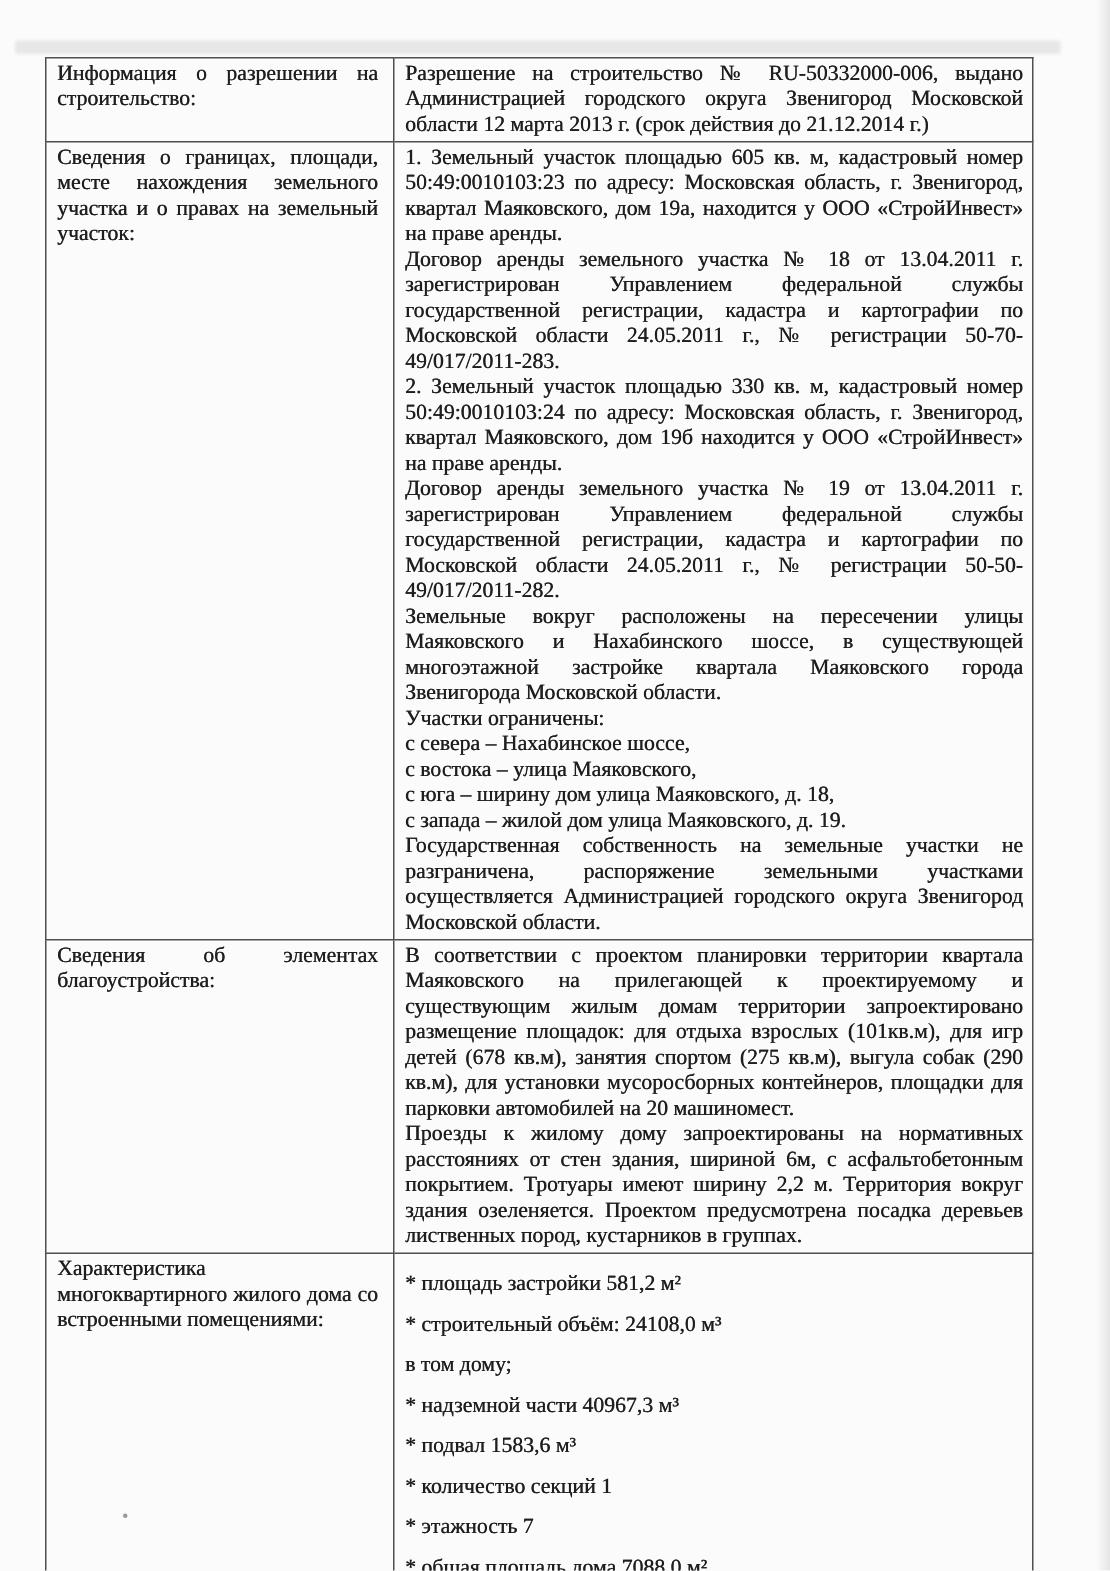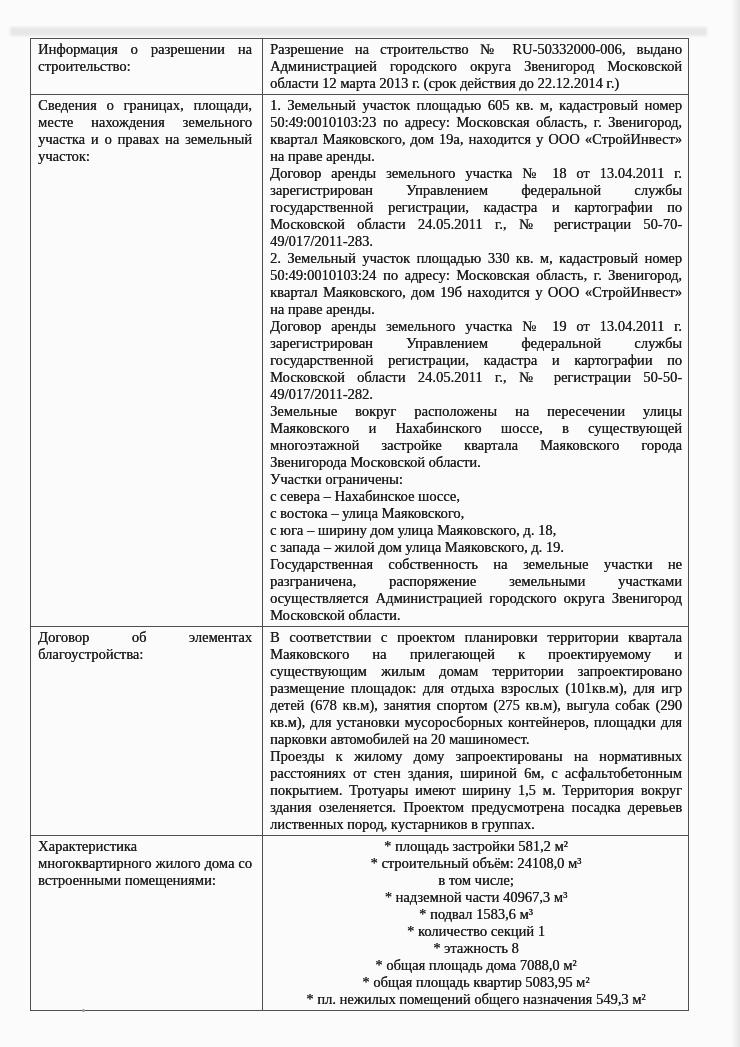--- a/index.html
+++ b/index.html
@@ -59,21 +59,21 @@
   td.label { padding-right: 10px; }
   tr.r1 td { height: 51px; }
   tr.r2 td { height: 527px; margin-left: 46px; }
   tr.r3 td { height: 203px; }
   tr.r4 td { height: 169px; }
   p {
     margin: 0;
     text-align: justify;
     overflow-wrap: break-word;
   }
-  td.lines p { text-align: center; }
+  td.lines p { text-align: left; margin-top: 10px; }
 </style>
 </head>
 <body>
 
 <div class="page">
 
   <div class="scan-band"></div>
   <div class="scan-strip"></div>
 
   <table class="doc">
@@ -81,21 +81,21 @@
         <col class="c1">
         <col class="c2">
       </colgroup>
     <tbody>
 
       <tr class="r1">
         <td class="label">
           <p>Информация о разрешении на строительство:</p>
         </td>
         <td class="content">
-          <p>Разрешение на строительство № RU-50332000-006, выдано Администрацией городского округа Звенигород Московской области 12 марта 2013 г. (срок действия до 22.12.2014 г.)</p>
+          <p>Разрешение на строительство № RU-50332000-006, выдано Администрацией городского округа Звенигород Московской области 12 марта 2013 г. (срок действия до 21.12.2014 г.)</p>
         </td>
       </tr>
 
       <tr class="r2">
         <td class="label">
           <p>Сведения о границах, площади, месте нахождения земельного участка и о правах на земельный участок:</p>
         </td>
         <td class="content">
           <p>1. Земельный участок площадью 605 кв. м, кадастровый номер 50:49:0010103:23 по адресу: Московская область, г. Звенигород, квартал Маяковского, дом 19а, находится у ООО «СтройИнвест» на праве аренды.</p>
           <p>Договор аренды земельного участка № 18 от 13.04.2011 г. зарегистрирован Управлением федеральной службы государственной регистрации, кадастра и картографии по Московской области 24.05.2011 г., № регистрации 50-70-49/017/2011-283.</p>
@@ -106,40 +106,40 @@
           <p>с севера – Нахабинское шоссе,</p>
           <p>с востока – улица Маяковского,</p>
           <p>с юга – ширину дом улица Маяковского, д. 18,</p>
           <p>с запада – жилой дом улица Маяковского, д. 19.</p>
           <p>Государственная собственность на земельные участки не разграничена, распоряжение земельными участками осуществляется Администрацией городского округа Звенигород Московской области.</p>
         </td>
       </tr>
 
       <tr class="r3">
         <td class="label">
-          <p>Договор об элементах благоустройства:</p>
+          <p>Сведения об элементах благоустройства:</p>
         </td>
         <td class="content">
           <p>В соответствии с проектом планировки территории квартала Маяковского на прилегающей к проектируемому и существующим жилым домам территории запроектировано размещение площадок: для отдыха взрослых (101кв.м), для игр детей (678 кв.м), занятия спортом (275 кв.м), выгула собак (290 кв.м), для установки мусоросборных контейнеров, площадки для парковки автомобилей на 20 машиномест.</p>
-          <p>Проезды к жилому дому запроектированы на нормативных расстояниях от стен здания, шириной 6м, с асфальтобетонным покрытием. Тротуары имеют ширину 1,5 м. Территория вокруг здания озеленяется. Проектом предусмотрена посадка деревьев лиственных пород, кустарников в группах.</p>
+          <p>Проезды к жилому дому запроектированы на нормативных расстояниях от стен здания, шириной 6м, с асфальтобетонным покрытием. Тротуары имеют ширину 2,2 м. Территория вокруг здания озеленяется. Проектом предусмотрена посадка деревьев лиственных пород, кустарников в группах.</p>
         </td>
       </tr>
 
       <tr class="r4">
         <td class="label">
           <p>Характеристика многоквартирного жилого дома со встроенными помещениями:</p>
         </td>
         <td class="content lines">
           <p>* площадь застройки 581,2 м²</p>
           <p>* строительный объём: 24108,0 м³</p>
-          <p>в том числе;</p>
+          <p>в том дому;</p>
           <p>* надземной части 40967,3 м³</p>
           <p>* подвал 1583,6 м³</p>
           <p>* количество секций 1</p>
-          <p>* этажность 8</p>
+          <p>* этажность 7</p>
           <p>* общая площадь дома 7088,0 м²</p>
           <p>* общая площадь квартир 5083,95 м²</p>
           <p>* пл. нежилых помещений общего назначения 549,3 м²</p>
         </td>
       </tr>
 
     </tbody>
   </table>
 
   <div class="speck"></div>

